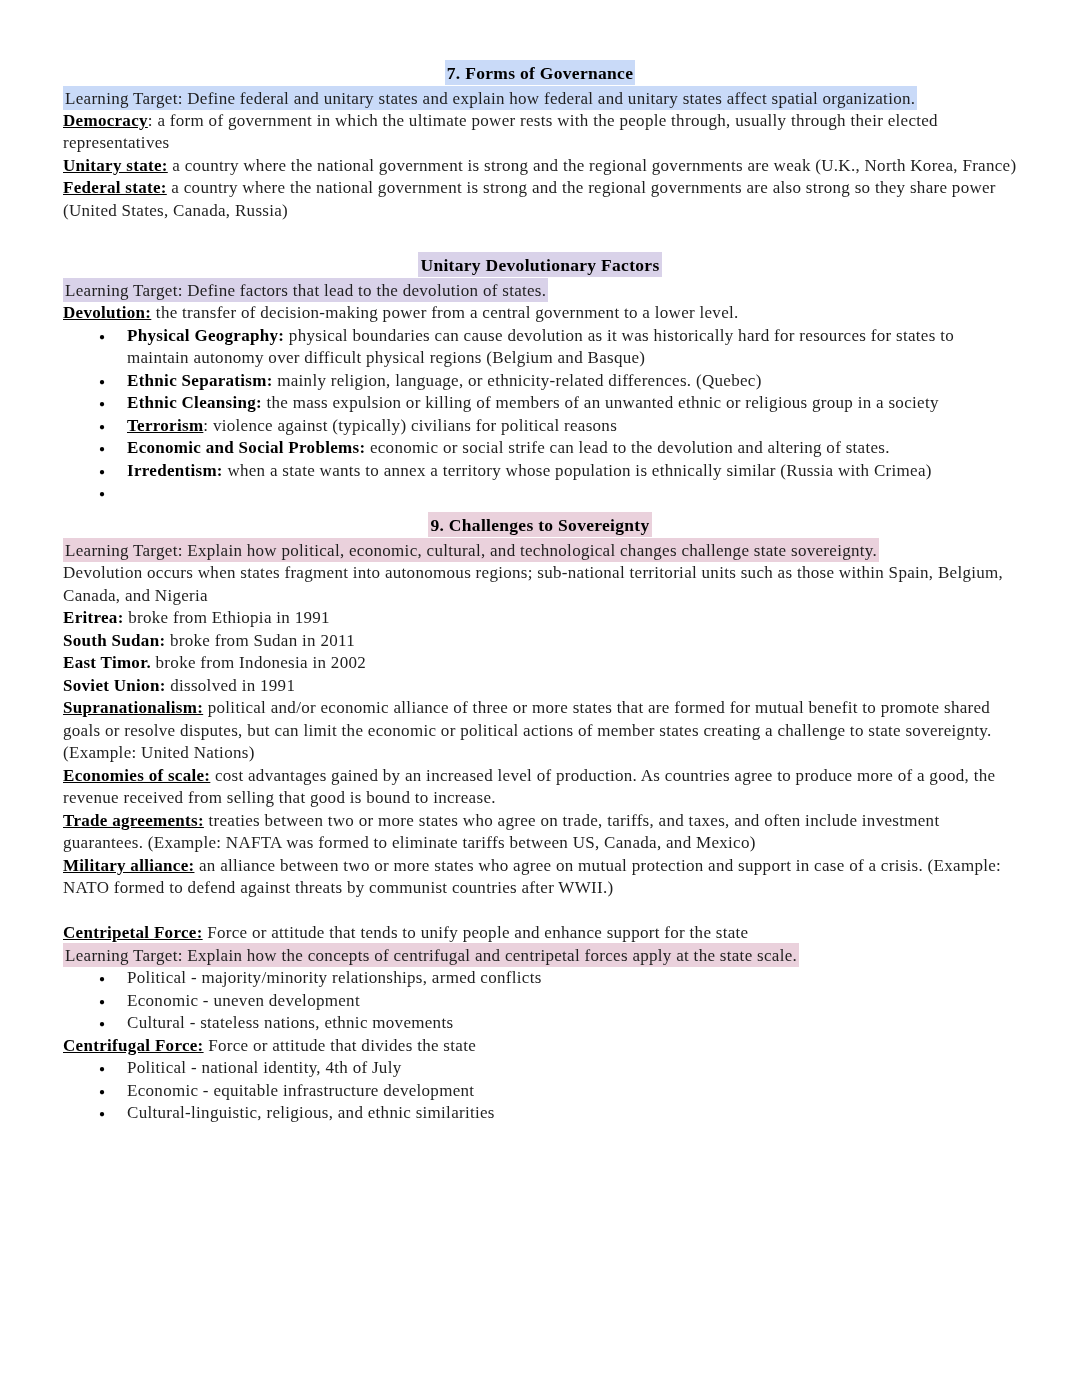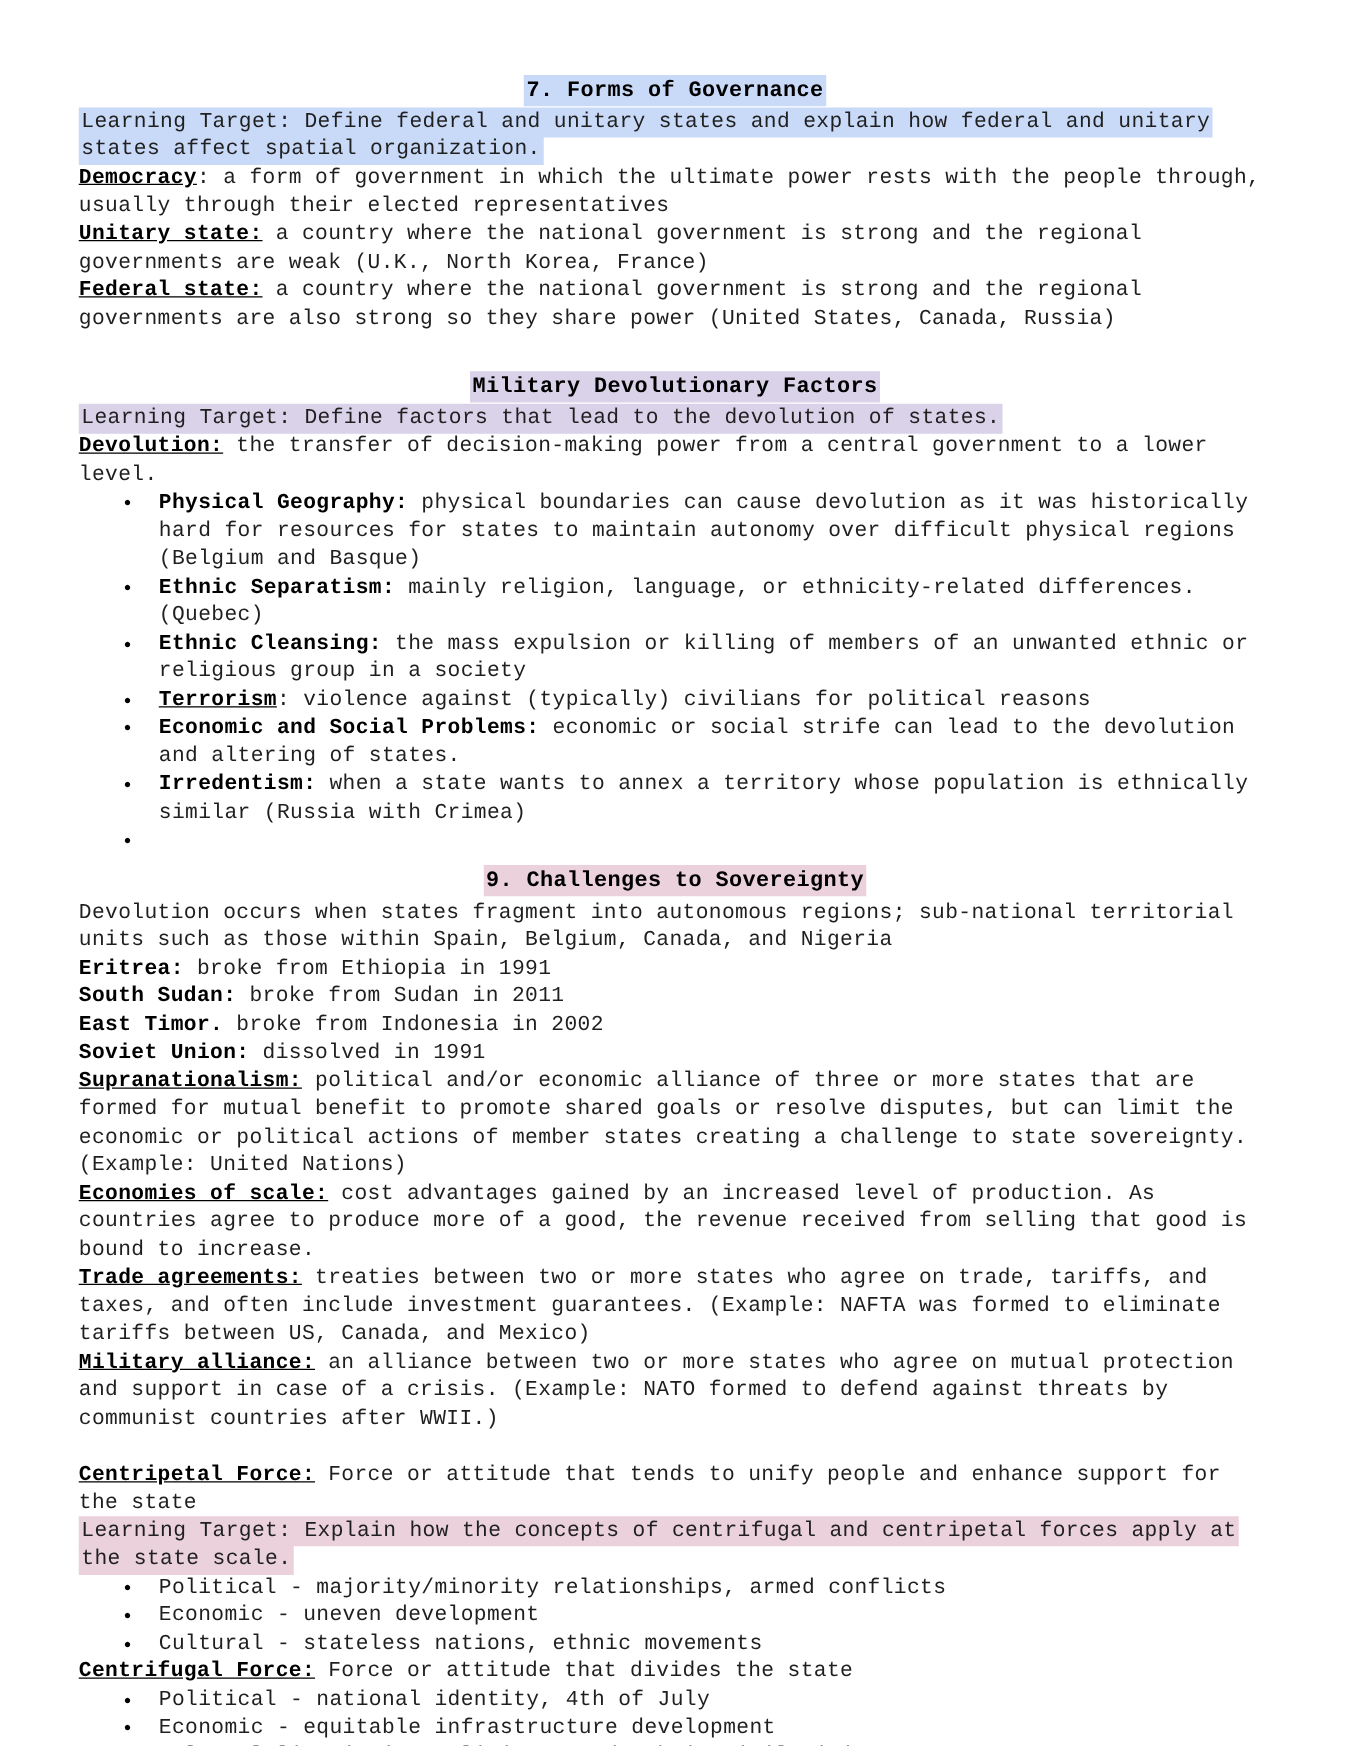--- a/index.html
+++ b/index.html
@@ -2,21 +2,21 @@
 <html><head>
 <meta charset="utf-8">
 <style>
   html,body { margin:0; padding:0; background:#ffffff; }
   .page {
     position:relative;
     width:1080px; height:1397px;
     box-sizing:border-box;
     padding:60px 63px 0 63px;
     background:#ffffff;
-    font-family:Liberation Mono, monospace;
+    font-family:Liberation Serif, serif;
     font-size:17px;
     line-height:22.5px;
     letter-spacing:0.3px;
     color:#1f1f1f;
     overflow:hidden;
   }
   .heading {
     font-size:17.5px;
     font-weight:bold;
     color:#000;
@@ -53,34 +53,35 @@
 <div class="page" style="--blue: #c9daf8; --purple: #d9d2e9; --pink: #ead1dc; color: rgb(31, 31, 31);">
 
   <h2 class="heading"><span class="hl hl-blue">7. Forms of Governance</span></h2>
   <p class="para"><span class="hl hl-blue">Learning Target: Define federal and unitary states and explain how federal and unitary states affect spatial organization.</span></p>
   <p class="para"><span class="term u">Democracy</span><span>: a form of government in which the ultimate power rests with the people through, usually through their elected representatives</span></p>
   <p class="para"><span class="term u">Unitary state:</span><span> a country where the national government is strong and the regional governments are weak (U.K., North Korea, France)</span></p>
   <p class="para"><span class="term u">Federal state:</span><span> a country where the national government is strong and the regional governments are also strong so they share power (United States, Canada, Russia)</span></p>
 
   <div class="blank"></div>
 
-  <h2 class="heading"><span class="hl hl-purple">Military Devolutionary Factors</span></h2>
+  <h2 class="heading"><span class="hl hl-purple">Unitary Devolutionary Factors</span></h2>
   <p class="para"><span class="hl hl-purple">Learning Target: Define factors that lead to the devolution of states.</span></p>
   <p class="para"><span class="term u">Devolution:</span><span> the transfer of decision-making power from a central government to a lower level.</span></p>
   <ul class="bullets">
     <li><span class="term">Physical Geography:</span><span> physical boundaries can cause devolution as it was historically hard for resources for states to maintain autonomy over difficult physical regions (Belgium and Basque)</span></li>
     <li><span class="term">Ethnic Separatism:</span><span> mainly religion, language, or ethnicity-related differences. (Quebec)</span></li>
     <li><span class="term">Ethnic Cleansing:</span><span> the mass expulsion or killing of members of an unwanted ethnic or religious group in a society</span></li>
     <li><span class="term u">Terrorism</span><span>: violence against (typically) civilians for political reasons</span></li>
     <li><span class="term">Economic and Social Problems:</span><span> economic or social strife can lead to the devolution and altering of states.</span></li>
     <li><span class="term">Irredentism:</span><span> when a state wants to annex a territory whose population is ethnically similar (Russia with Crimea)</span></li>
     <li></li>
   </ul>
 
   <h2 class="heading"><span class="hl hl-pink">9. Challenges to Sovereignty</span></h2>
+  <p class="para"><span class="hl hl-pink">Learning Target: Explain how political, economic, cultural, and technological changes challenge state sovereignty.</span></p>
   <p class="para"><span>Devolution occurs when states fragment into autonomous regions; sub-national territorial units such as those within Spain, Belgium, Canada, and Nigeria</span></p>
   <p class="para"><span class="term">Eritrea:</span><span> broke from Ethiopia in 1991</span></p>
   <p class="para"><span class="term">South Sudan:</span><span> broke from Sudan in 2011</span></p>
   <p class="para"><span class="term">East Timor.</span><span> broke from Indonesia in 2002</span></p>
   <p class="para"><span class="term">Soviet Union:</span><span> dissolved in 1991</span></p>
   <p class="para"><span class="term u">Supranationalism:</span><span> political and/or economic alliance of three or more states that are formed for mutual benefit to promote shared goals or resolve disputes, but can limit the economic or political actions of member states creating a challenge to state sovereignty. (Example: United Nations)</span></p>
   <p class="para"><span class="term u">Economies of scale:</span><span> cost advantages gained by an increased level of production. As countries agree to produce more of a good, the revenue received from selling that good is bound to increase.</span></p>
   <p class="para"><span class="term u">Trade agreements:</span><span> treaties between two or more states who agree on trade, tariffs, and taxes, and often include investment guarantees. (Example: NAFTA was formed to eliminate tariffs between US, Canada, and Mexico)</span></p>
   <p class="para"><span class="term u">Military alliance:</span><span> an alliance between two or more states who agree on mutual protection and support in case of a crisis. (Example: NATO formed to defend against threats by communist countries after WWII.)</span></p>
 

